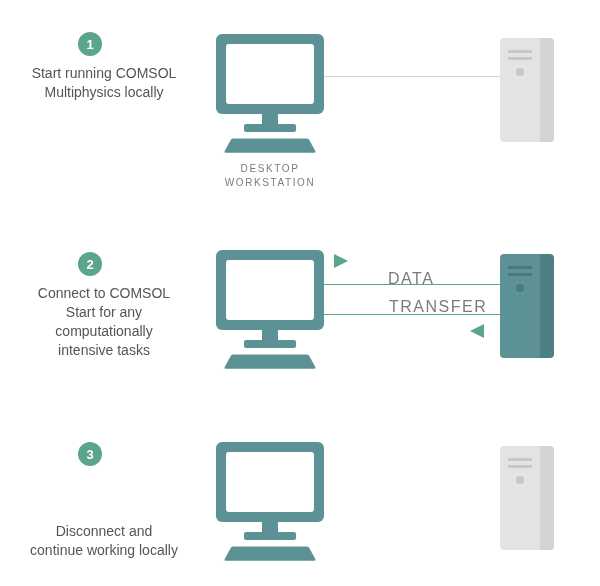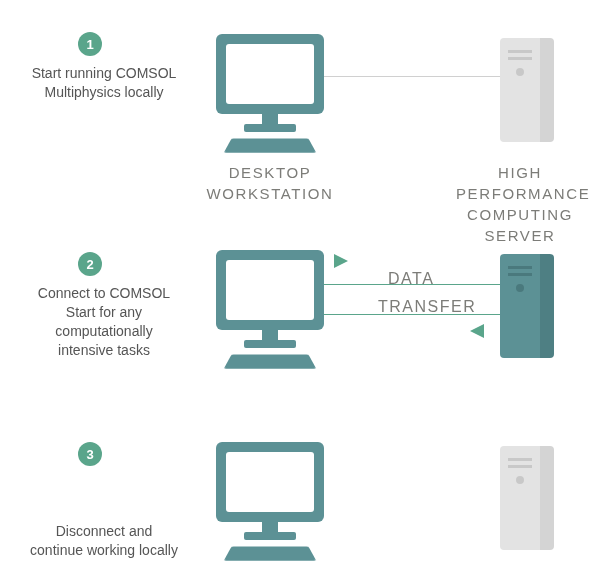--- a/index.html
+++ b/index.html
@@ -180,21 +180,21 @@
     position: absolute;
     font-size: 16px;
     letter-spacing: 1.5px;
     color: #7c7c78;
     font-weight: 300;
   }
 
   
   .caption {
     position: absolute;
-    font-size: 15px;
+    font-size: 10px;
     letter-spacing: 1.6px;
     color: #7c7c78;
     text-align: center;
     font-weight: 300;
     line-height: 1.4;
   }
 </style>
 </head>
 <body>
 
@@ -216,42 +216,40 @@
       <div class="server">
         <div class="server-body"></div>
         <div class="server-side"></div>
         <div class="server-slot1"></div>
         <div class="server-slot2"></div>
         <div class="server-btn"></div>
       </div>
 
       <div class="caption" style="left:22px; top:138px; width:128px; white-space:pre-line;">DESKTOP
 WORKSTATION</div>
-      <div class="caption" style="left:272px; top:138px; width:128px; white-space:pre-line;">HIGH PERFORMANCE
-COMPUTING SERVER</div>
     </div>
   </div>
 
   <div class="row row2">
     <div class="badge">2</div>
     <div class="desc">Connect to COMSOL Start for any computationally intensive tasks</div>
 
     <div class="graphic">
 
       <div class="monitor"></div>
       <div class="monitor-neck"></div>
       <div class="monitor-base"></div>
       <div class="keyboard"></div>
 
       <div class="conn teal" style="left:140px; top:44px; width:176px;"></div>
       <div class="arrow right" style="left:150px; top:14px;"></div>
       <div class="xfer-label" style="left:204px; top:30px;">DATA</div>
 
       <div class="conn teal" style="left:140px; top:74px; width:176px;"></div>
-      <div class="xfer-label" style="left:194px; top:58px;">TRANSFER</div>
+      <div class="xfer-label" style="left:205px; top:58px;">TRANSFER</div>
       <div class="arrow left" style="left:286px; top:84px;"></div>
 
       <div class="server teal">
         <div class="server-body"></div>
         <div class="server-side"></div>
         <div class="server-slot1"></div>
         <div class="server-slot2"></div>
         <div class="server-btn"></div>
       </div>
     </div>

